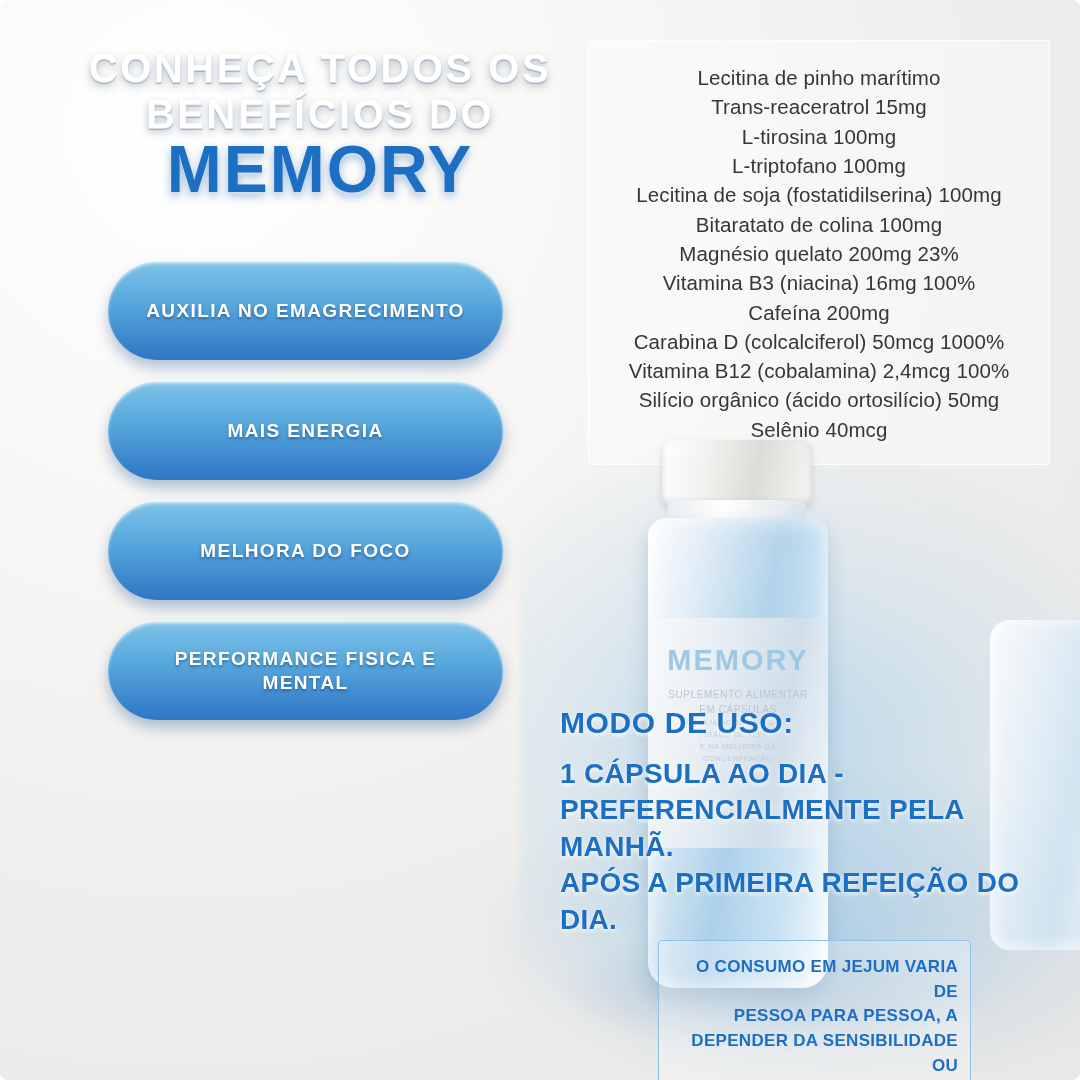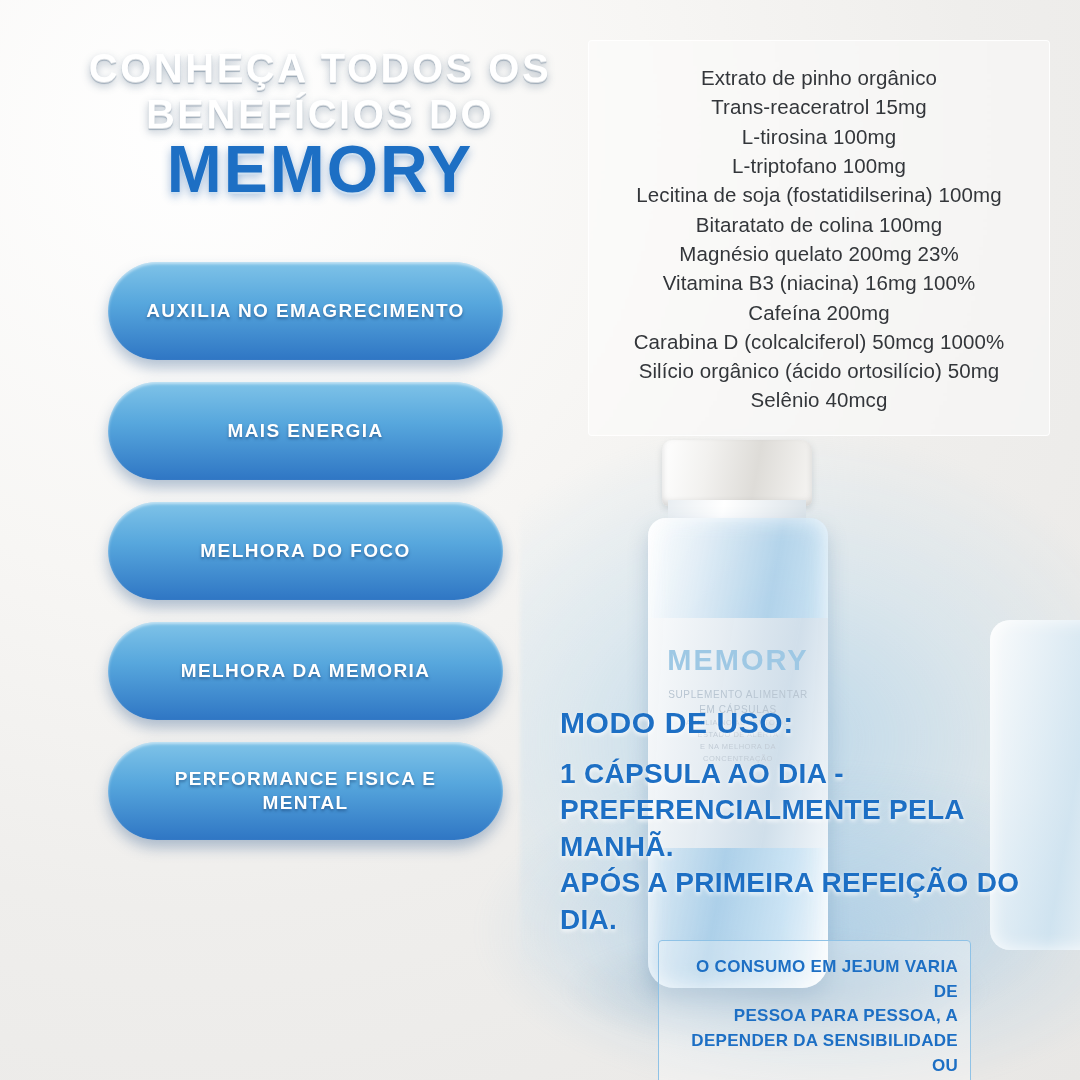--- a/index.html
+++ b/index.html
@@ -14,20 +14,21 @@
     background: #ffffff;
   }
 
   .canvas {
     position: relative;
     width: 1080px;
     height: 1080px;
     background:
       radial-gradient(circle at 18% 12%, #ffffff 0%, #f7f6f4 35%, #efeeec 60%, #e8e7e5 100%);
     overflow: hidden;
+    border-radius: 8px;
   }
 
   
   .haze-a {
     position: absolute;
     left: 520px; top: 430px;
     width: 640px; height: 620px;
     background: radial-gradient(ellipse at 40% 50%, rgba(147,198,232,0.55) 0%, rgba(173,213,238,0.30) 38%, rgba(255,255,255,0) 72%);
     filter: blur(2px);
     pointer-events: none;
@@ -292,39 +293,37 @@
     <div class="pill">
       <span class="pill-label">AUXILIA NO EMAGRECIMENTO</span>
     </div>
     <div class="pill">
       <span class="pill-label">MAIS ENERGIA</span>
     </div>
     <div class="pill">
       <span class="pill-label">MELHORA DO FOCO</span>
     </div>
     <div class="pill">
-      <span class="pill-label">MELHORA DA MEMORIA</span>
-    </div>
-    <div class="pill">
       <span class="pill-label">PERFORMANCE FISICA E
 MENTAL</span>
     </div>
   </div>
 
   <div class="ingredients">
-    <span class="line">Extrato de pinho orgânico</span>
+    <span class="line">Lecitina de pinho marítimo</span>
     <span class="line">Trans-reaceratrol 15mg</span>
     <span class="line">L-tirosina 100mg</span>
     <span class="line">L-triptofano 100mg</span>
     <span class="line">Lecitina de soja (fostatidilserina) 100mg</span>
     <span class="line">Bitaratato de colina 100mg</span>
     <span class="line">Magnésio quelato 200mg 23%</span>
     <span class="line">Vitamina B3 (niacina) 16mg 100%</span>
     <span class="line">Cafeína 200mg</span>
     <span class="line">Carabina D (colcalciferol) 50mcg 1000%</span>
+    <span class="line">Vitamina B12 (cobalamina) 2,4mcg 100%</span>
     <span class="line">Silício orgânico (ácido ortosilício) 50mg</span>
     <span class="line">Selênio 40mcg</span>
   </div>
 
   <div class="bottle-side"></div>
 
   <div class="bottle-wrap">
     <div class="cap"></div>
     <div class="neck"></div>
     <div class="body"></div>

